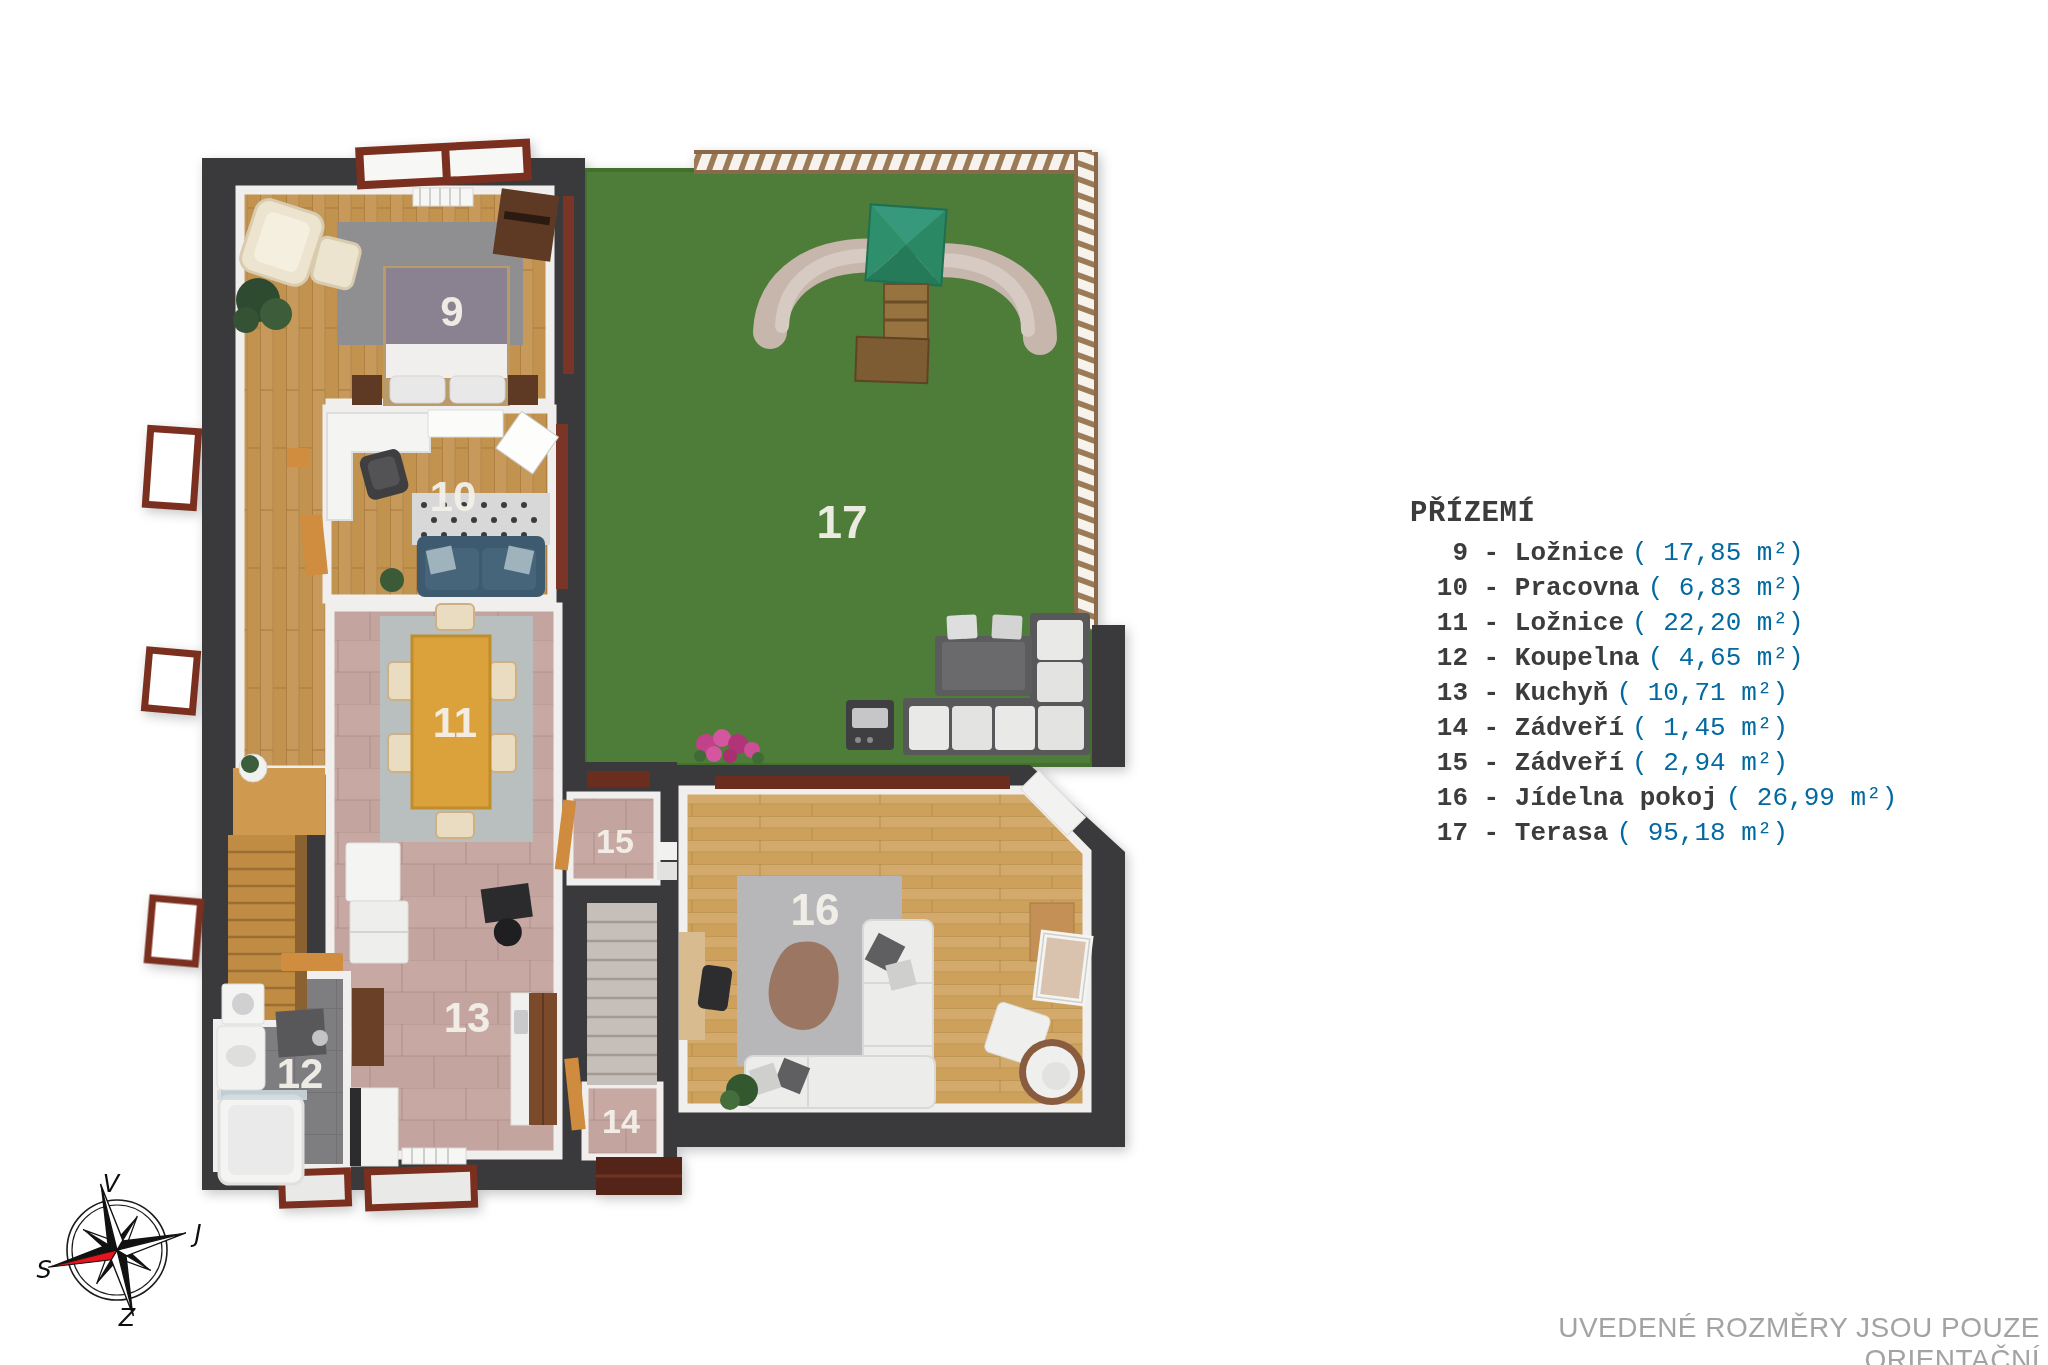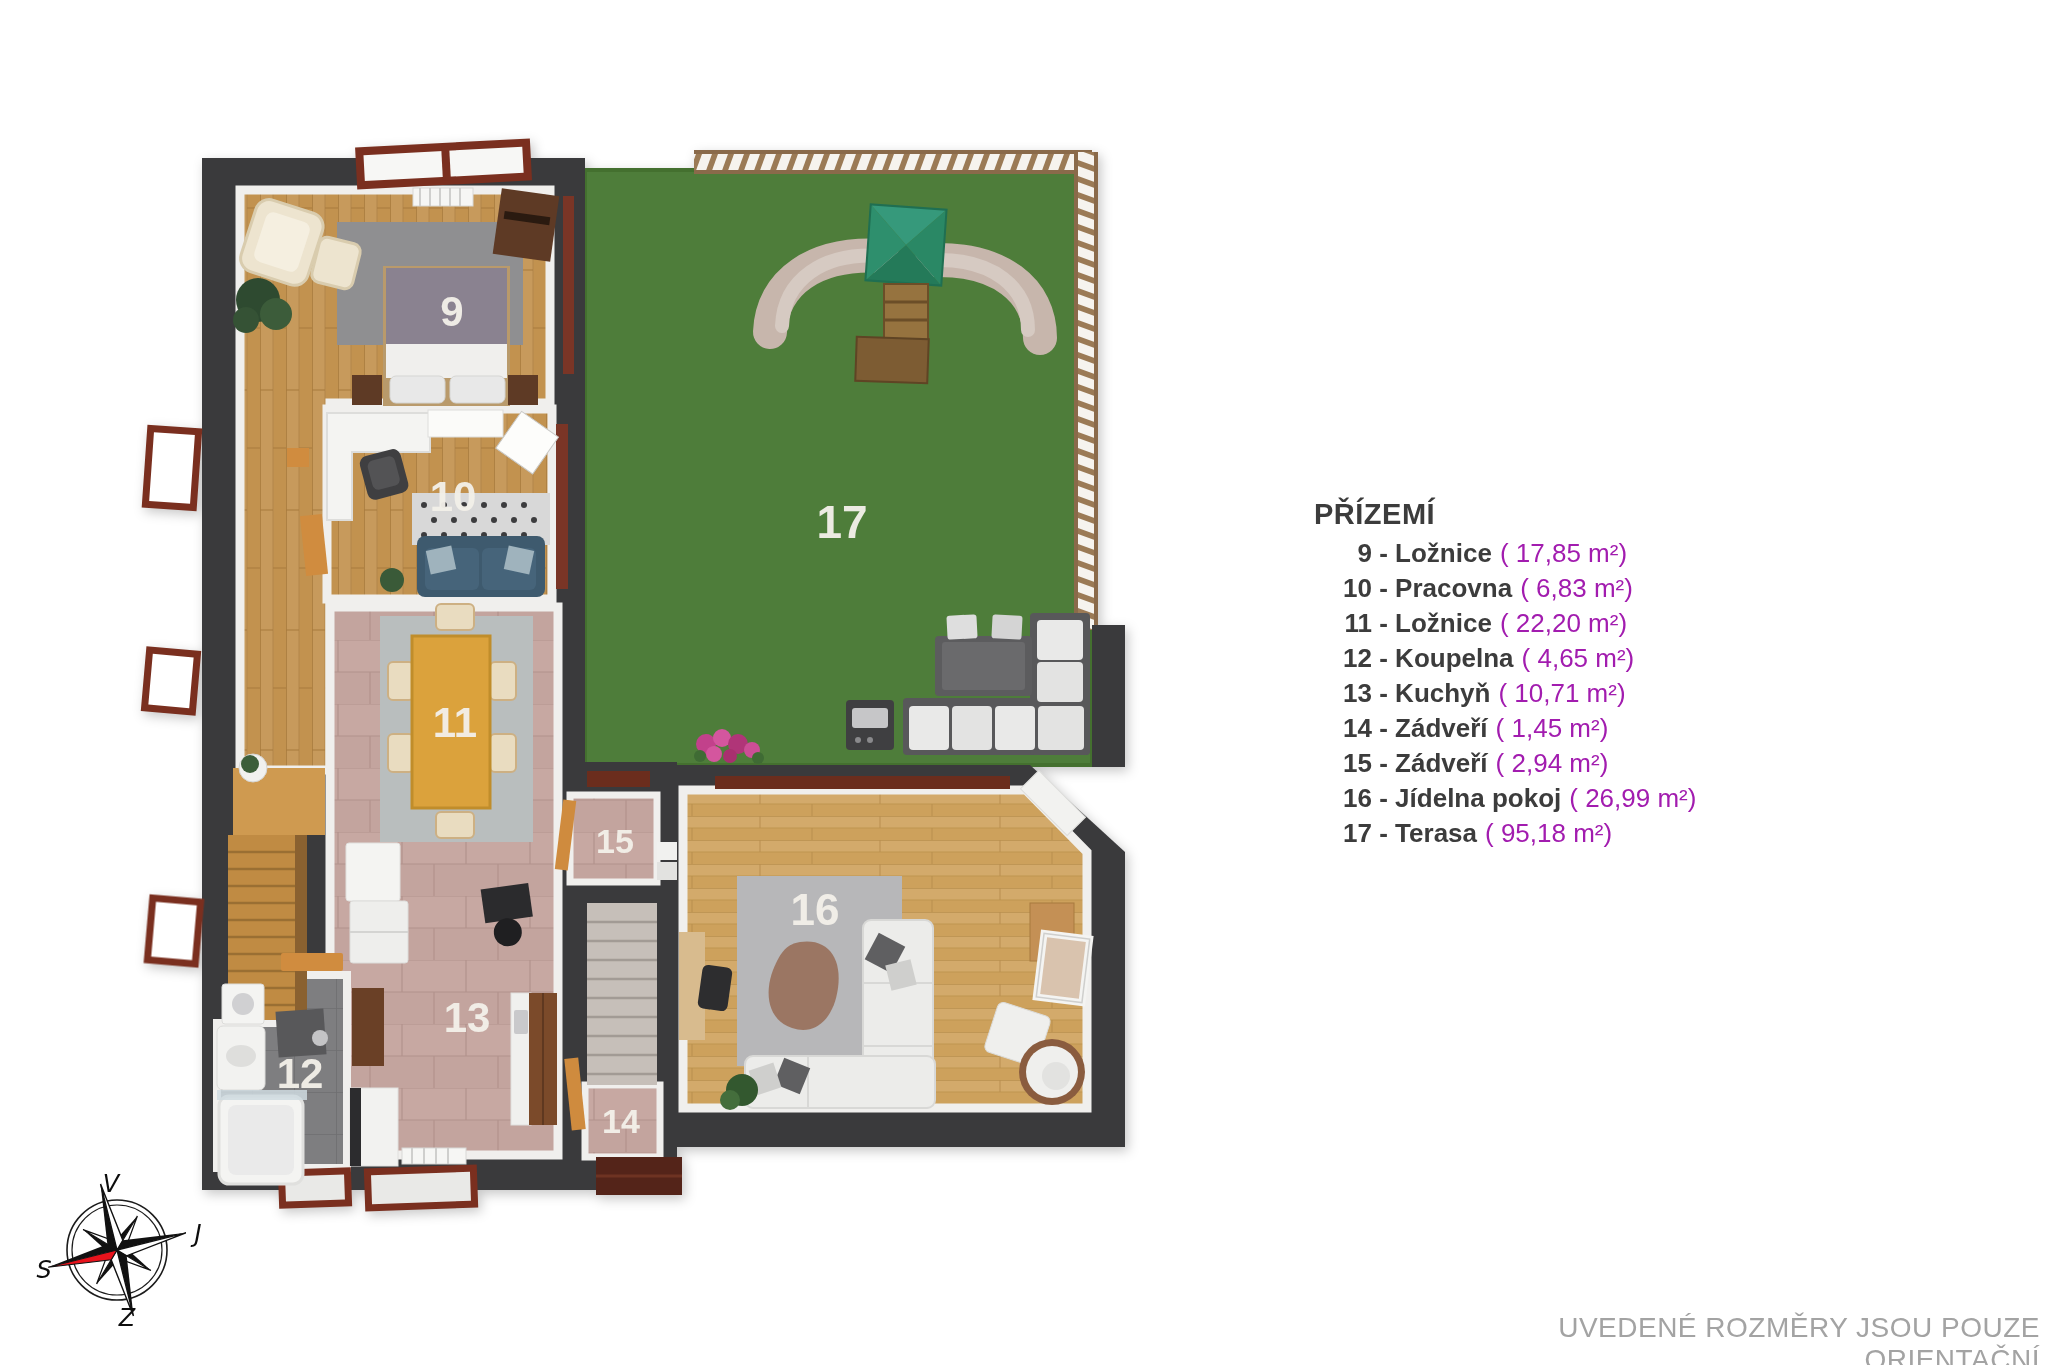--- a/index.html
+++ b/index.html
@@ -2,27 +2,27 @@
 <html><head>
 <meta charset="utf-8">
 <style>
   html,body{margin:0;padding:0;background:#ffffff;}
   body{font-family:"Liberation Sans", sans-serif;}
   #stage{position:relative;width:2048px;height:1365px;background:#fff;overflow:hidden;}
   #plan-svg{position:absolute;left:0;top:0;}
   .plan-shadow{filter:drop-shadow(3px 4px 6px rgba(0,0,0,.22));}
   .room-num{font-family:"Liberation Sans",sans-serif;font-weight:bold;fill:#f3f0e9;opacity:.96;}
   
-  #legend{position:absolute;left:1314px;top:498px;color:#3c3c3c;}
+  #legend{position:absolute;left:1410px;top:498px;color:#3c3c3c;font-family:Liberation Mono, monospace;}
   #legend h1{font-size:29px;line-height:32px;margin:0 0 8px 0;font-weight:bold;letter-spacing:.5px;}
   .lg-row{display:flex;align-items:baseline;height:35px;font-size:26px;white-space:pre;}
   .lg-num{display:inline-block;width:58px;text-align:right;font-weight:bold;}
   .lg-sep{font-weight:bold;}
   .lg-name{font-weight:bold;}
-  .lg-area{color:#a21caf;font-weight:normal;margin-left:8px;}
+  .lg-area{color:#0369a1;font-weight:normal;margin-left:8px;}
   
   #disclaimer{position:absolute;left:1400px;top:1312px;width:640px;text-align:right;
     font-size:28px;color:#a3a3a3;letter-spacing:.5px;}
   
   #compass{position:absolute;left:14px;top:1126px;}
   .cletter{font-family:"DejaVu Sans",sans-serif;font-style:italic;font-size:24px;fill:#0d0d0d;}
 </style>
 </head>
 <body>
 

